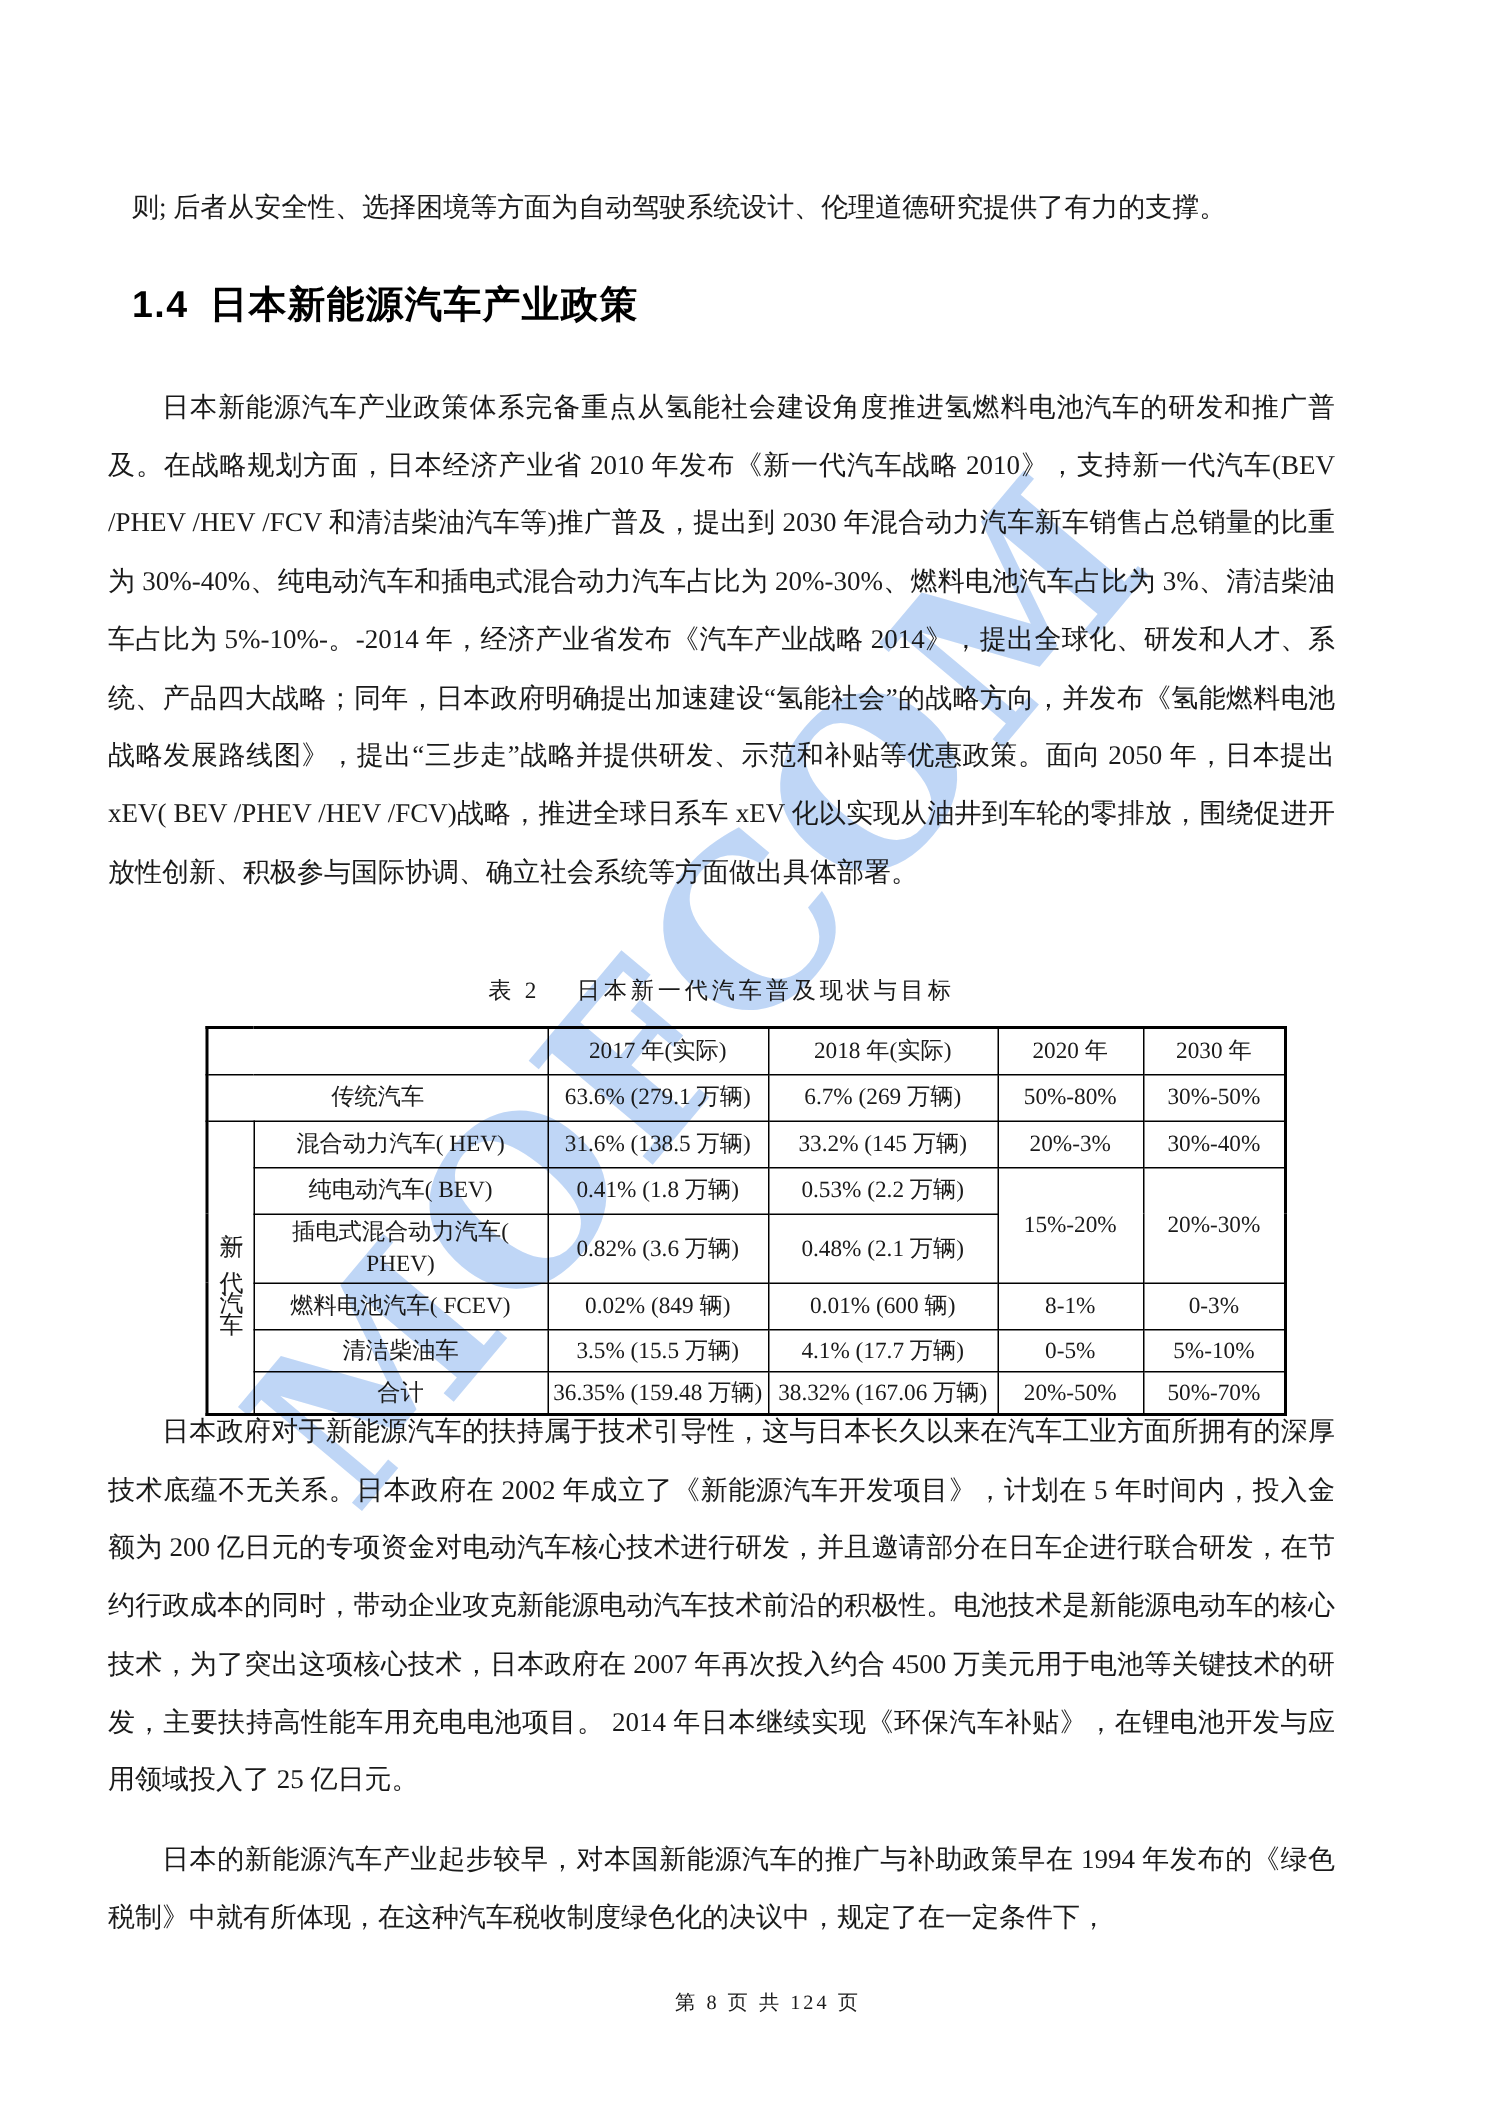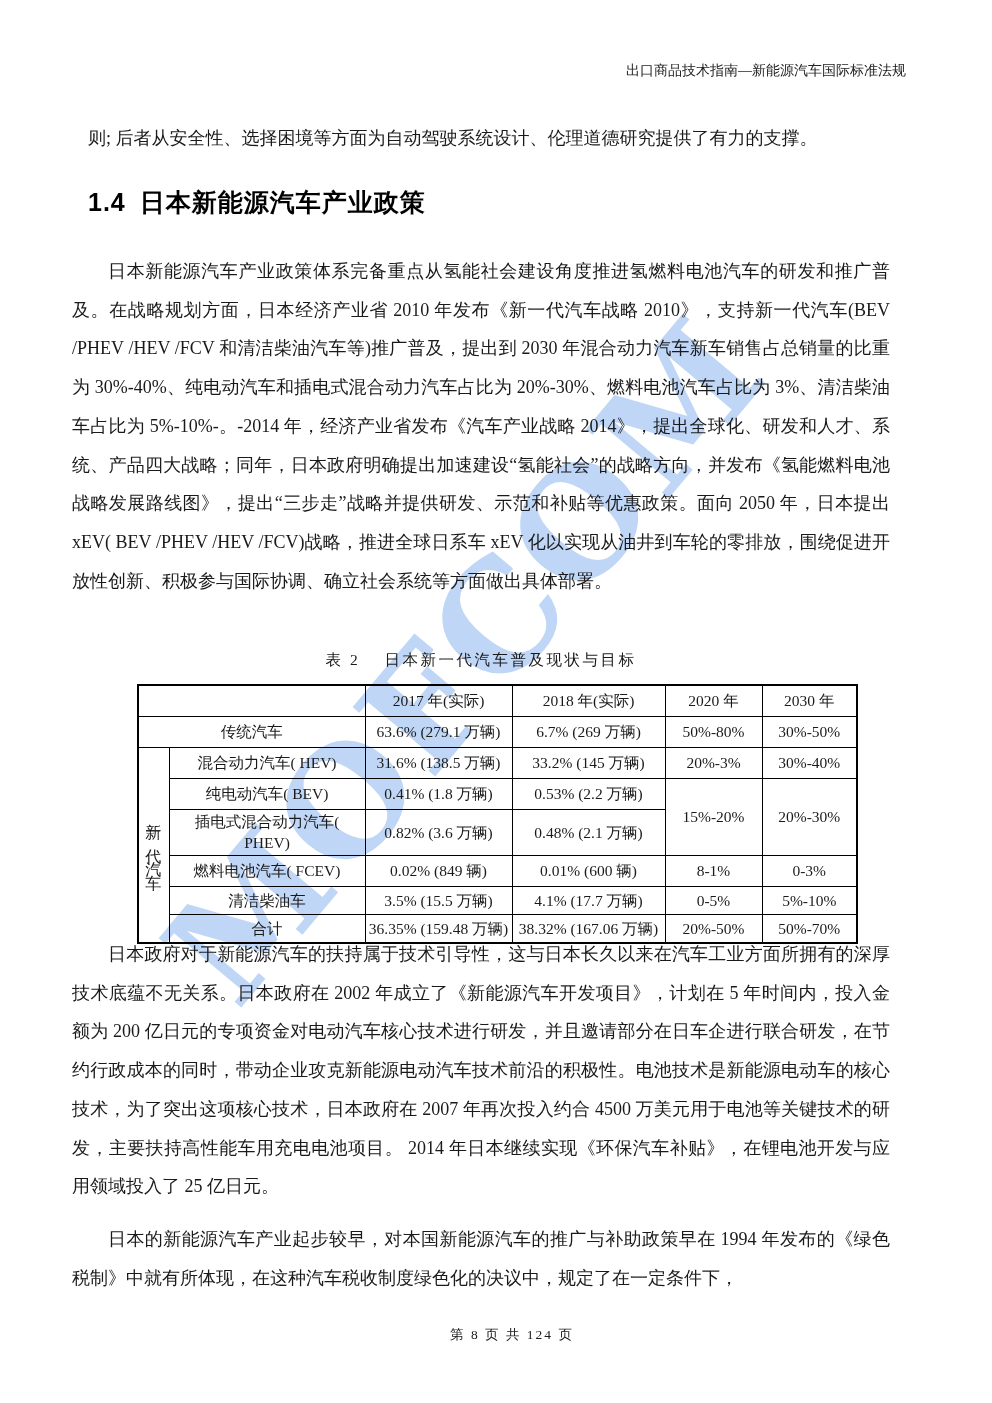--- a/index.html
+++ b/index.html
@@ -98,21 +98,20 @@
 </style>
 </head>
 <body>
 
 <div class="page">
 
   <div class="watermark">MOFCOM</div>
 
   <div class="content">
 
-    <div class="header-line">出口商品技术指南—新能源汽车国际标准法规</div>
 
     <div class="intro-line">则; 后者从安全性、选择困境等方面为自动驾驶系统设计、伦理道德研究提供了有力的支撑。</div>
 
     <div class="section-heading">
       <span class="num">1.4</span><span>日本新能源汽车产业政策</span>
     </div>
 
     <div class="para p1">日本新能源汽车产业政策体系完备重点从氢能社会建设角度推进氢燃料电池汽车的研发和推广普及。在战略规划方面，日本经济产业省 2010 年发布《新一代汽车战略 2010》，支持新一代汽车(BEV /PHEV /HEV /FCV 和清洁柴油汽车等)推广普及，提出到 2030 年混合动力汽车新车销售占总销量的比重为 30%-40%、纯电动汽车和插电式混合动力汽车占比为 20%-30%、燃料电池汽车占比为 3%、清洁柴油车占比为 5%-10%-。-2014 年，经济产业省发布《汽车产业战略 2014》，提出全球化、研发和人才、系统、产品四大战略；同年，日本政府明确提出加速建设“氢能社会”的战略方向，并发布《氢能燃料电池战略发展路线图》，提出“三步走”战略并提供研发、示范和补贴等优惠政策。面向 2050 年，日本提出 xEV( BEV /PHEV /HEV /FCV)战略，推进全球日系车 xEV 化以实现从油井到车轮的零排放，围绕促进开放性创新、积极参与国际协调、确立社会系统等方面做出具体部署。</div>
 
     <div class="table-caption">表 2　 日本新一代汽车普及现状与目标</div>

